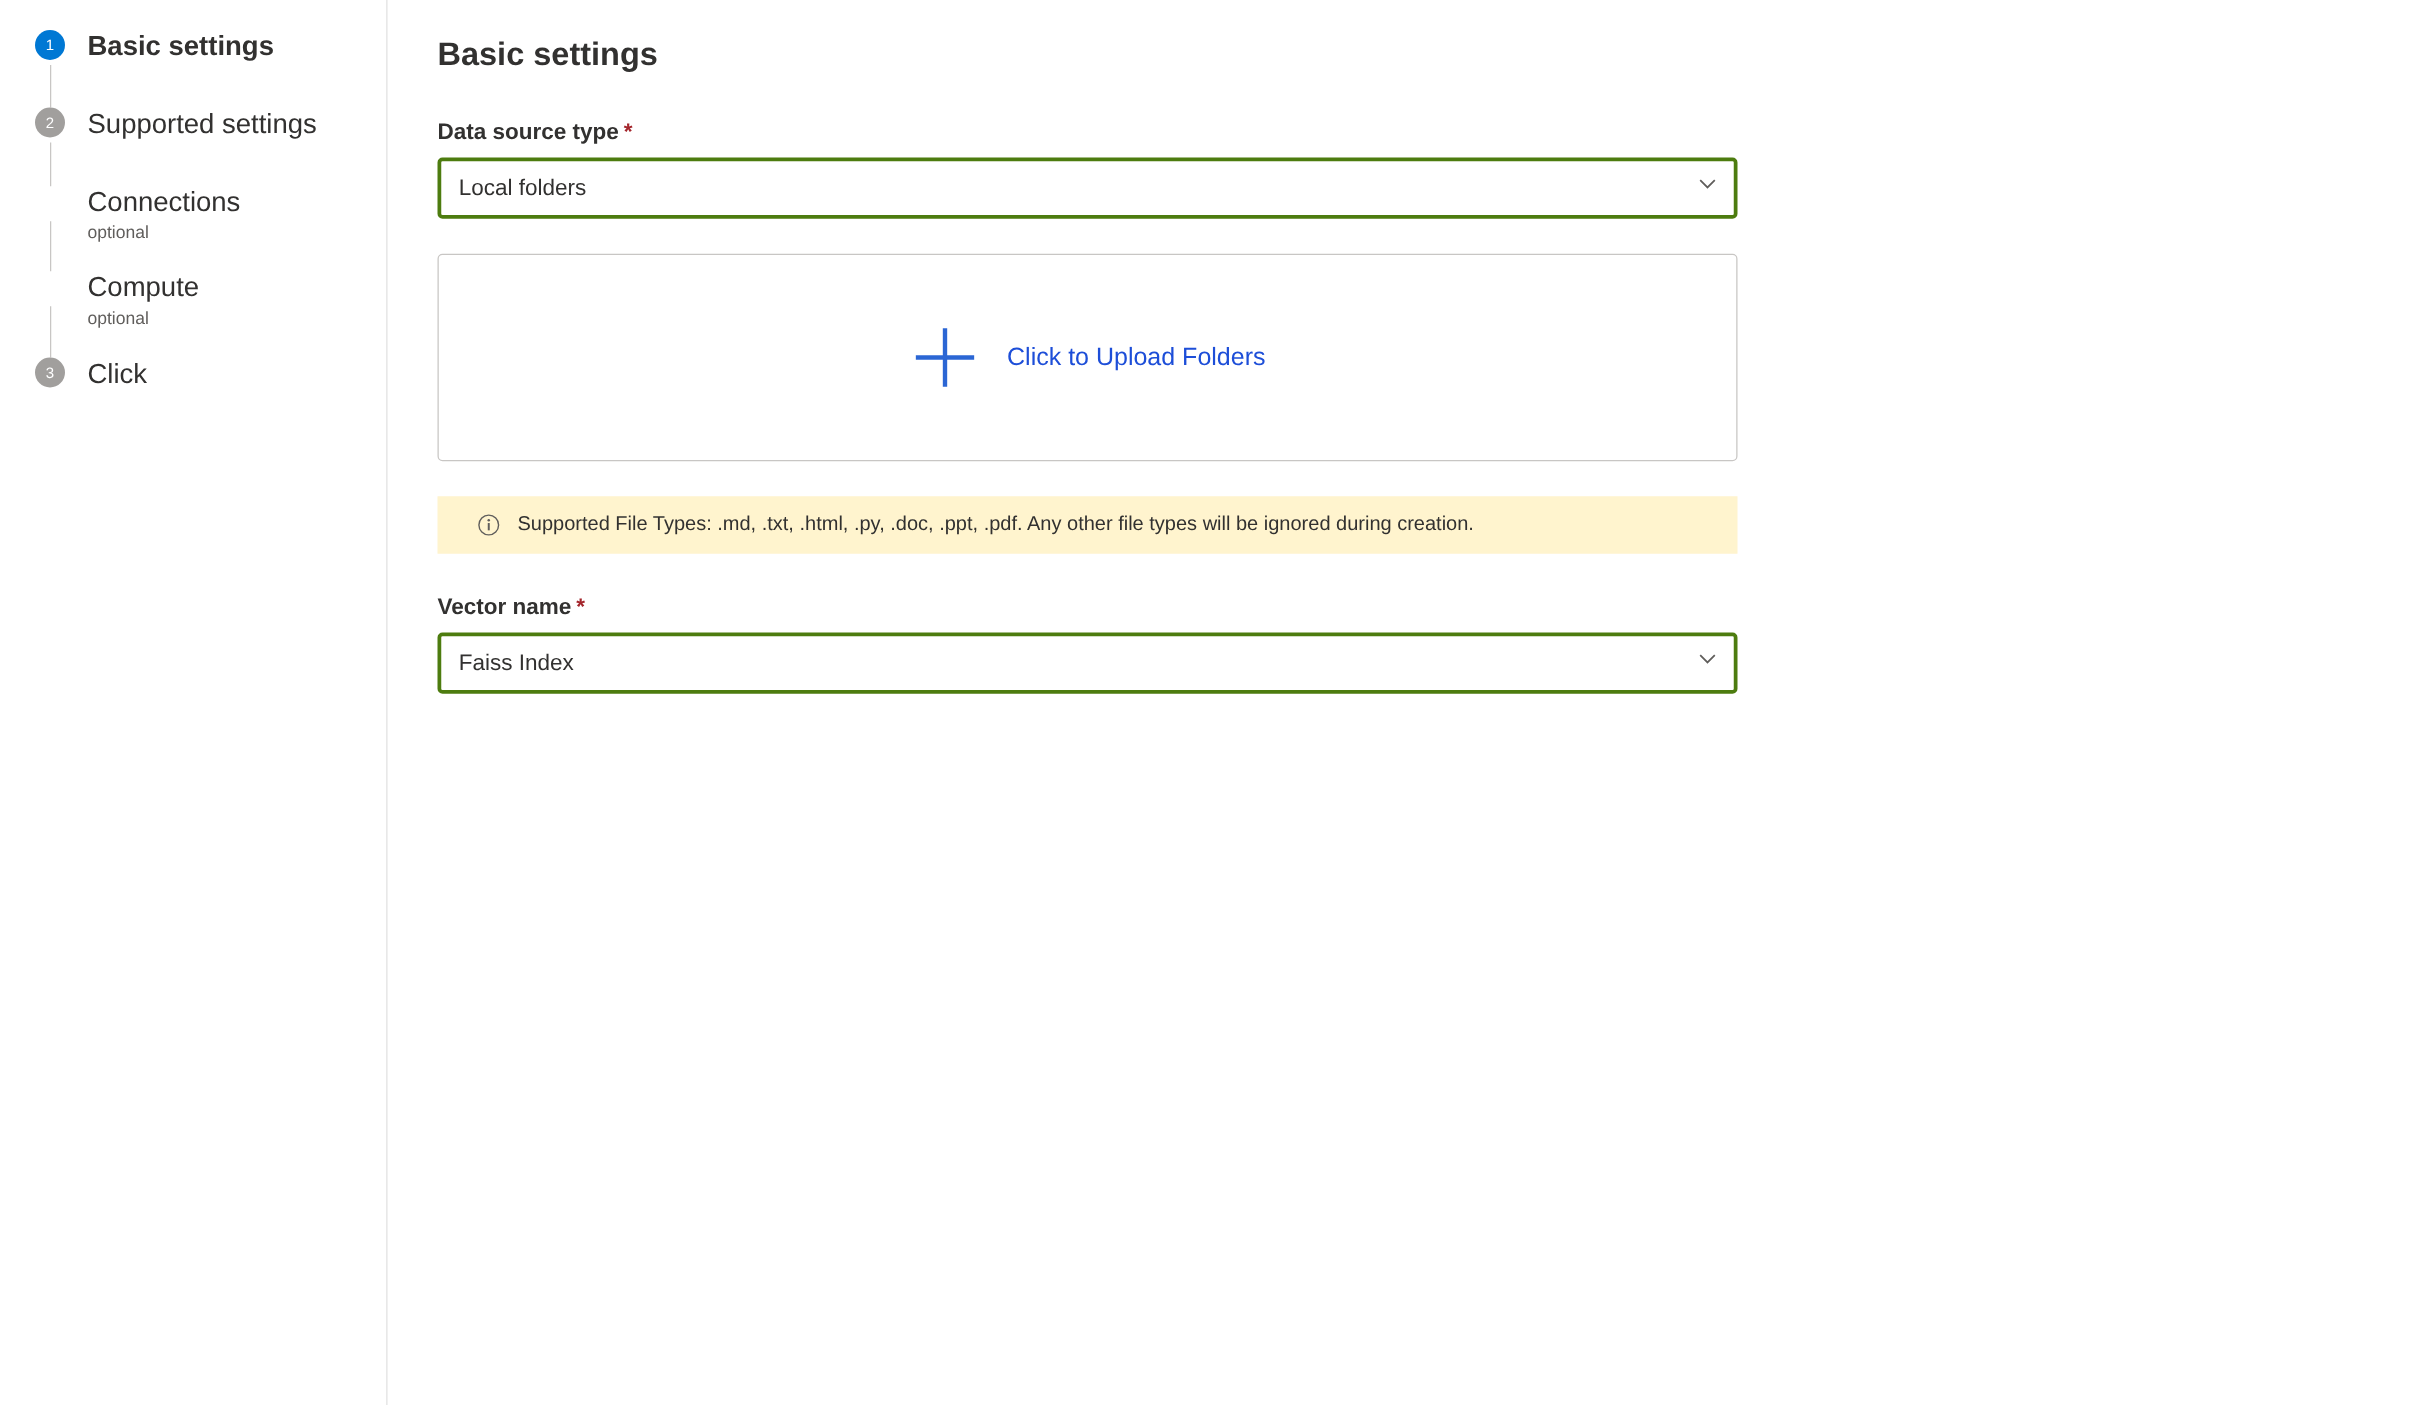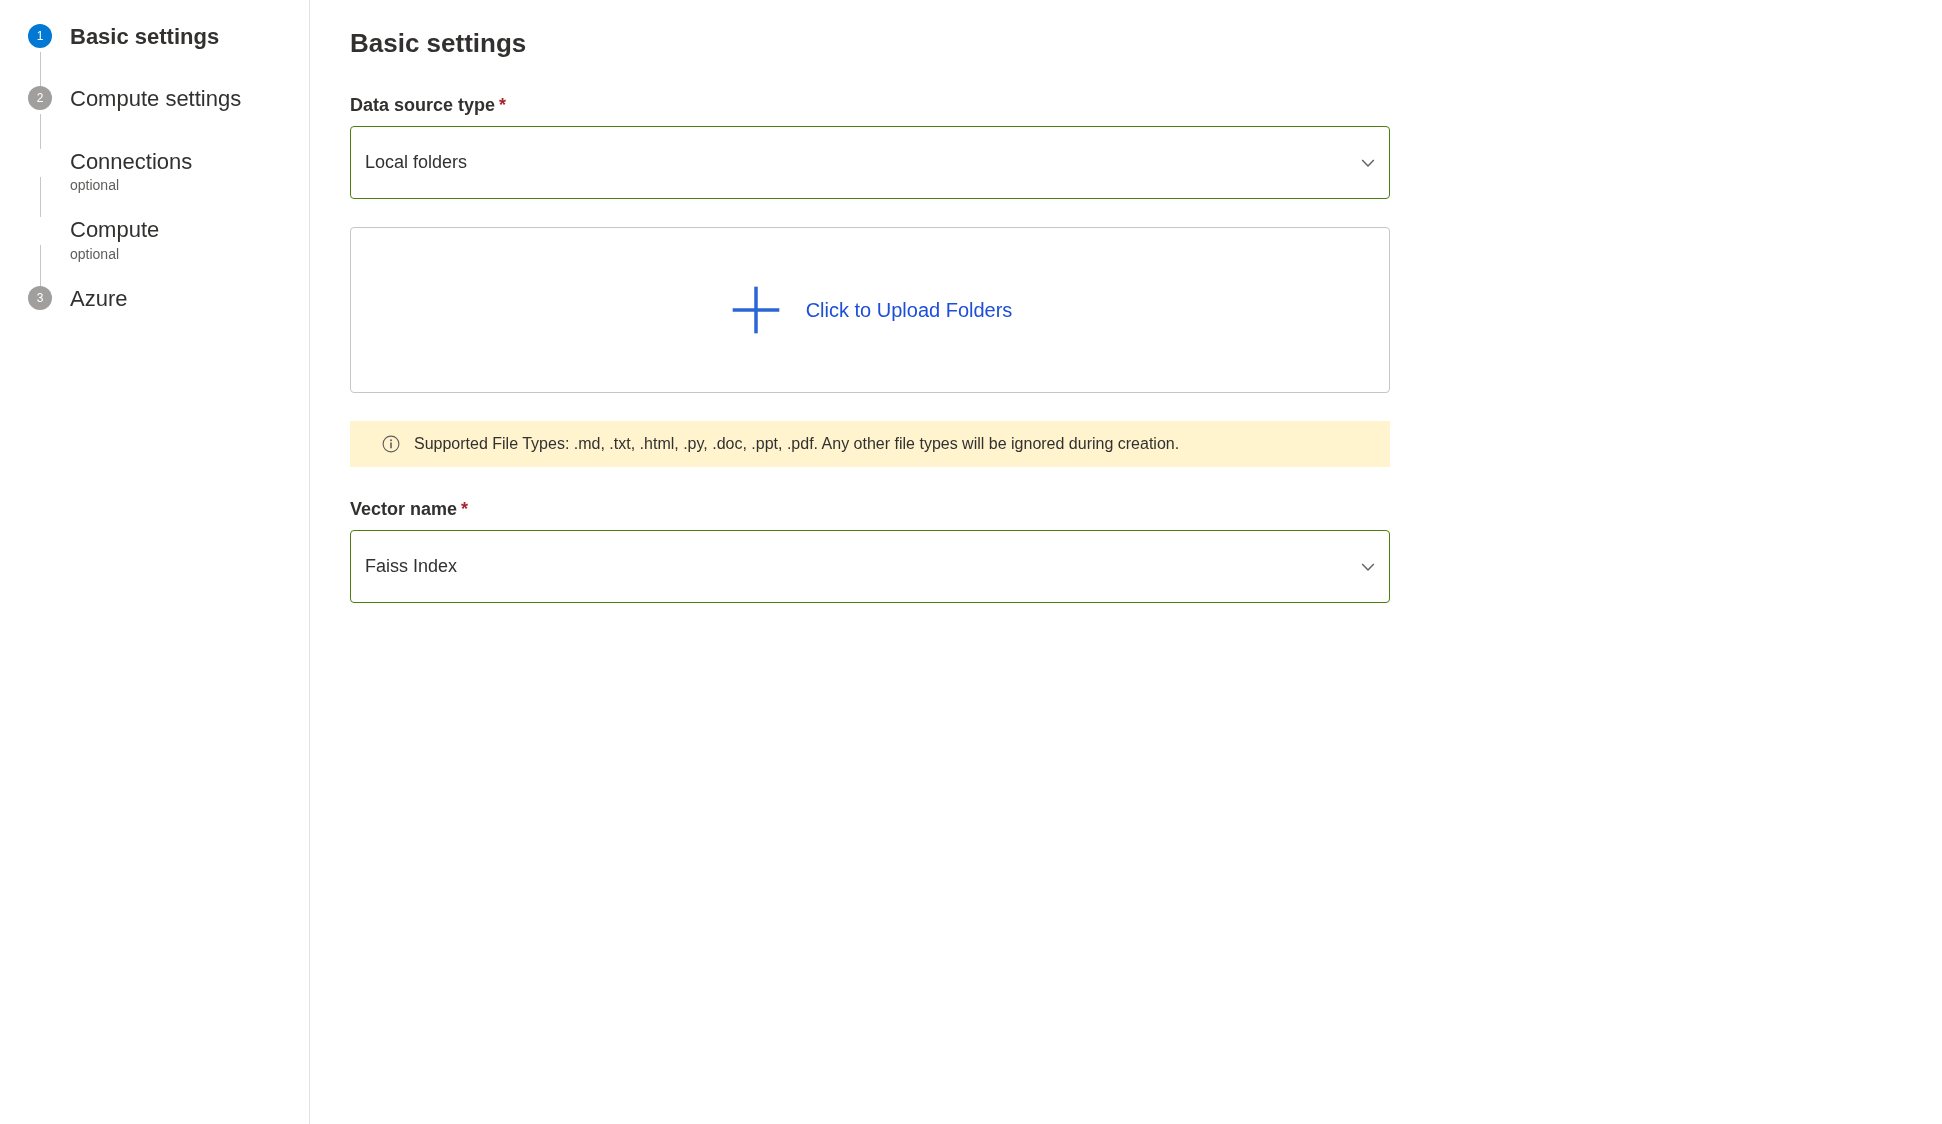--- a/index.html
+++ b/index.html
@@ -90,28 +90,27 @@
       outline: none;
       color: #605e5c;
       font-family: inherit;
     }
     .text-input.focused {
       border: 1px solid #8a8886;
       border-bottom: 2px solid #0078d4;
     }
     .dropdown {
       width: 100%;
-      padding: 25px 14px;
+      padding: 11px 14px;
       font-size: 18px;
-      border: 1px solid #4d7c0f;
+      border: 3px solid #4d7c0f;
       border-radius: 4px;
       background: #fff;
       display: flex;
       justify-content: space-between;
-      align-items: center;
       cursor: pointer;
     }
     .dropdown-value { color: #323130; }
     .chevron {
       width: 14px;
       height: 14px;
       flex-shrink: 0;
     }
     .upload-area {
       width: 100%;
@@ -160,41 +159,41 @@
   <ul class="step-list">
     <li class="step-item">
       <span class="step-icon active">1</span>
       <div class="step-texts">
         <span class="step-label active">Basic settings</span>
       </div>
     </li>
     <li class="step-item">
       <span class="step-icon inactive">2</span>
       <div class="step-texts">
-        <span class="step-label">Compute settings</span>
+        <span class="step-label">Supported settings</span>
       </div>
     </li>
     <li class="step-item substep">
       <span class="step-icon substep-icon"></span>
       <div class="step-texts">
         <span class="step-label">Connections</span>
         <span class="step-sub">optional</span>
       </div>
     </li>
     <li class="step-item substep">
       <span class="step-icon substep-icon"></span>
       <div class="step-texts">
         <span class="step-label">Compute</span>
         <span class="step-sub">optional</span>
       </div>
     </li>
     <li class="step-item">
       <span class="step-icon inactive">3</span>
       <div class="step-texts">
-        <span class="step-label">Azure</span>
+        <span class="step-label">Click</span>
       </div>
     </li>
   </ul>
 </nav>
 
 <main class="main">
   <h1 class="page-title">Basic settings</h1>
 
 
   <div class="field">

